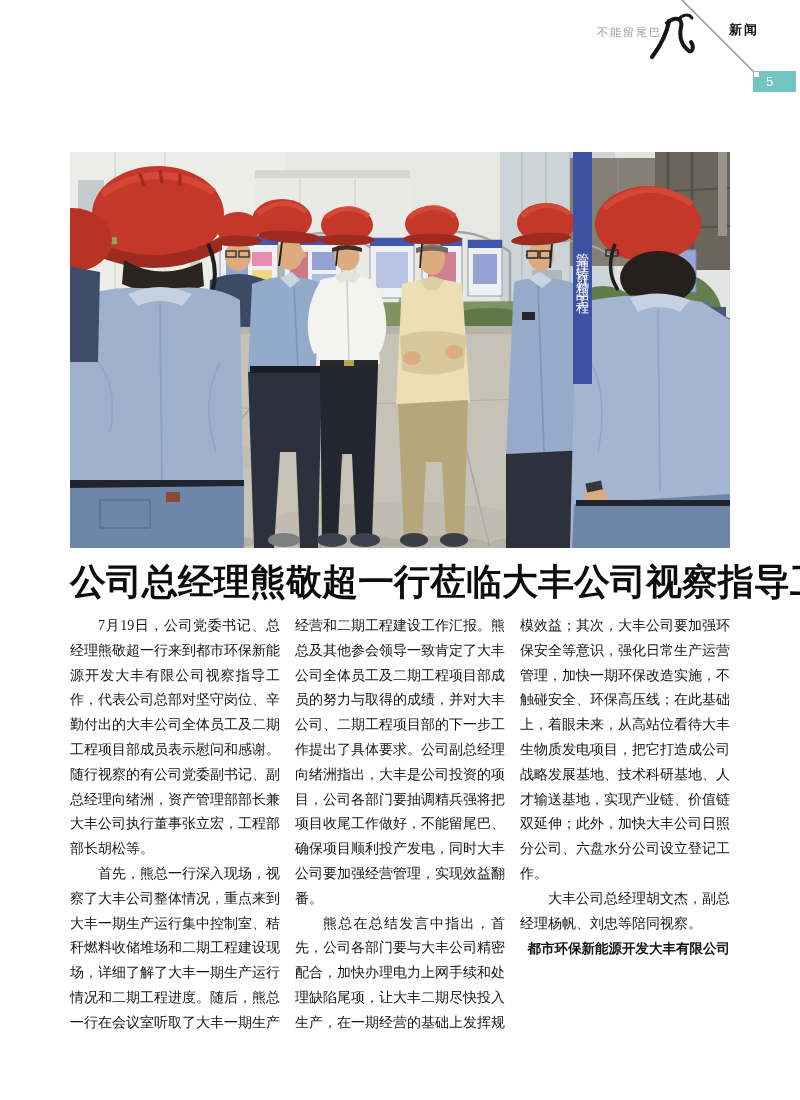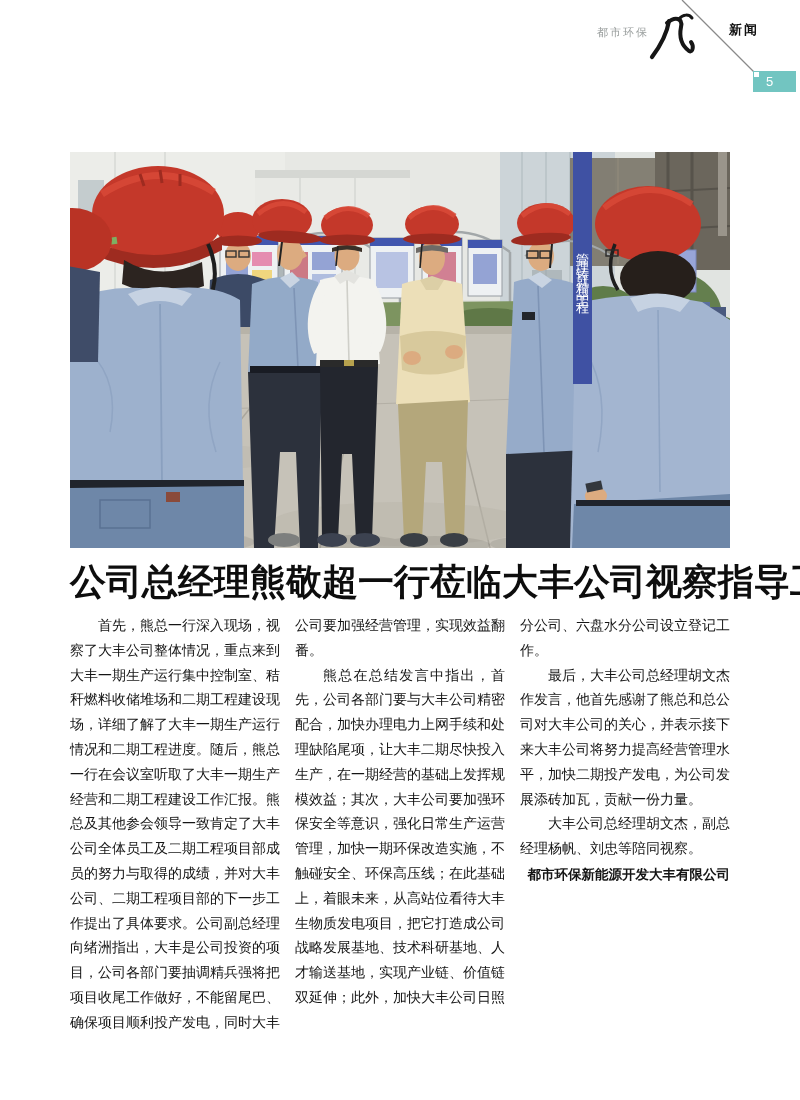--- a/index.html
+++ b/index.html
@@ -35,21 +35,21 @@
         font-size:14px;line-height:24.8px;text-align:justify;color:#141414;}
   .article-body p{margin:0;text-indent:2em;}
   .article-body p.signature{font-family:"Liberation Sans","DejaVu Sans",sans-serif;
         font-weight:bold;text-indent:0;text-align:right;font-size:13.5px;margin-top:1px;}
 </style>
 </head>
 <body>
 
 <div class="page">
 
-  <div class="magazine-name">都市环保</div>
+  <div class="magazine-name">不能留尾巴</div>
 
   <svg class="calligraphy" viewBox="0 0 48 50">
     <path d="M21,9 C19,21 13,33 4,45" fill="none" stroke="#161616" stroke-width="4.2" stroke-linecap="round"></path>
     <path d="M19,11 C27,4 35,6 33,15 C31,25 33,33 41,39 C45,41 46,34 43,30" fill="none" stroke="#161616" stroke-width="4" stroke-linecap="round"></path>
     <path d="M31,7 C35,2 41,2 44,6" fill="none" stroke="#161616" stroke-width="3" stroke-linecap="round"></path>
   </svg>
 
   <svg class="diag-rule" viewBox="0 0 140 100">
     <line x1="22" y1="0" x2="94" y2="72" stroke="#8a8a8a" stroke-width="1.3"></line>
   </svg>
@@ -303,20 +303,20 @@
         <rect x="506" y="348" width="158" height="6" fill="#20242c"></rect>
       </g>
     </svg>
 
     <div class="banner-strip">管理铸就精品工程</div>
   </div>
 
   <div class="headline">公司总经理熊敬超一行莅临大丰公司视察指导工作</div>
 
   <div class="article-body">
+    <p>7月19日，公司党委书记、总经理熊敬超一行来到都市环保新能源开发大丰有限公司视察指导工作，代表公司总部对坚守岗位、辛勤付出的大丰公司全体员工及二期工程项目部成员表示慰问和感谢。随行视察的有公司党委副书记、副总经理向绪洲，资产管理部部长兼大丰公司执行董事张立宏，工程部部长胡松等。</p>
     <p>首先，熊总一行深入现场，视察了大丰公司整体情况，重点来到大丰一期生产运行集中控制室、秸秆燃料收储堆场和二期工程建设现场，详细了解了大丰一期生产运行情况和二期工程进度。随后，熊总一行在会议室听取了大丰一期生产经营和二期工程建设工作汇报。熊总及其他参会领导一致肯定了大丰公司全体员工及二期工程项目部成员的努力与取得的成绩，并对大丰公司、二期工程项目部的下一步工作提出了具体要求。公司副总经理向绪洲指出，大丰是公司投资的项目，公司各部门要抽调精兵强将把项目收尾工作做好，不能留尾巴、确保项目顺利投产发电，同时大丰公司要加强经营管理，实现效益翻番。</p>
     <p>熊总在总结发言中指出，首先，公司各部门要与大丰公司精密配合，加快办理电力上网手续和处理缺陷尾项，让大丰二期尽快投入生产，在一期经营的基础上发挥规模效益；其次，大丰公司要加强环保安全等意识，强化日常生产运营管理，加快一期环保改造实施，不触碰安全、环保高压线；在此基础上，着眼未来，从高站位看待大丰生物质发电项目，把它打造成公司战略发展基地、技术科研基地、人才输送基地，实现产业链、价值链双延伸；此外，加快大丰公司日照分公司、六盘水分公司设立登记工作。</p>
-    <p>最后，大丰公司总经理胡文杰作发言，他首先感谢了熊总和总公司对大丰公司的关心，并表示接下来大丰公司将努力提高经营管理水平，加快二期投产发电，为公司发展添砖加瓦，贡献一份力量。</p>
     <p>大丰公司总经理胡文杰，副总经理杨帆、刘忠等陪同视察。</p>
     <p class="signature">都市环保新能源开发大丰有限公司</p>
   </div>
 
 </div>
 
 </body></html>

